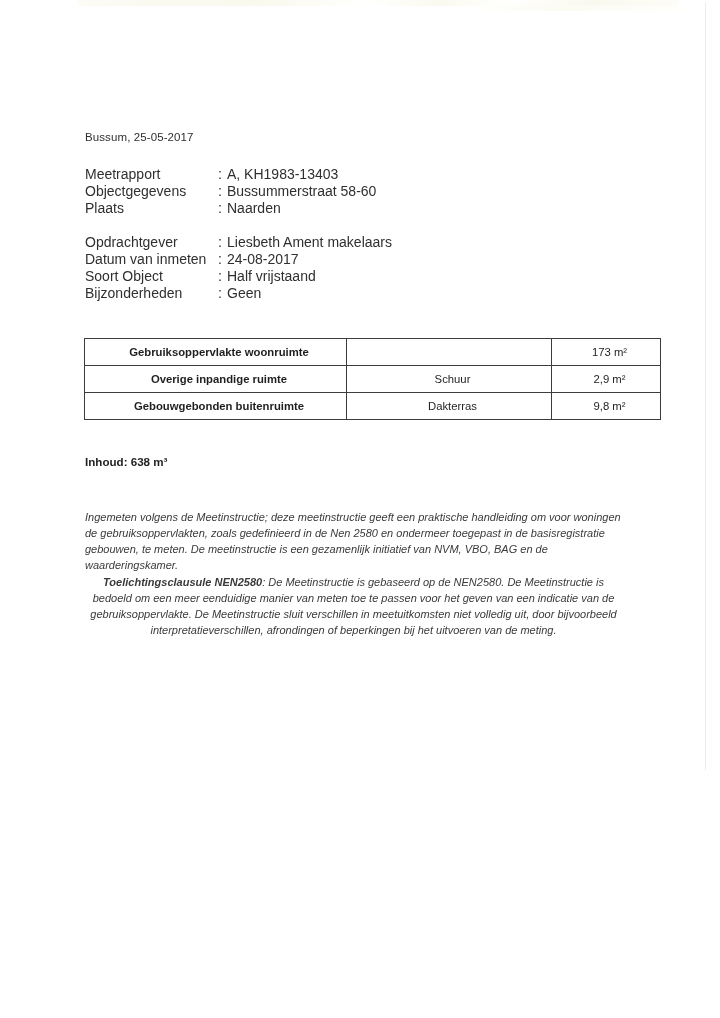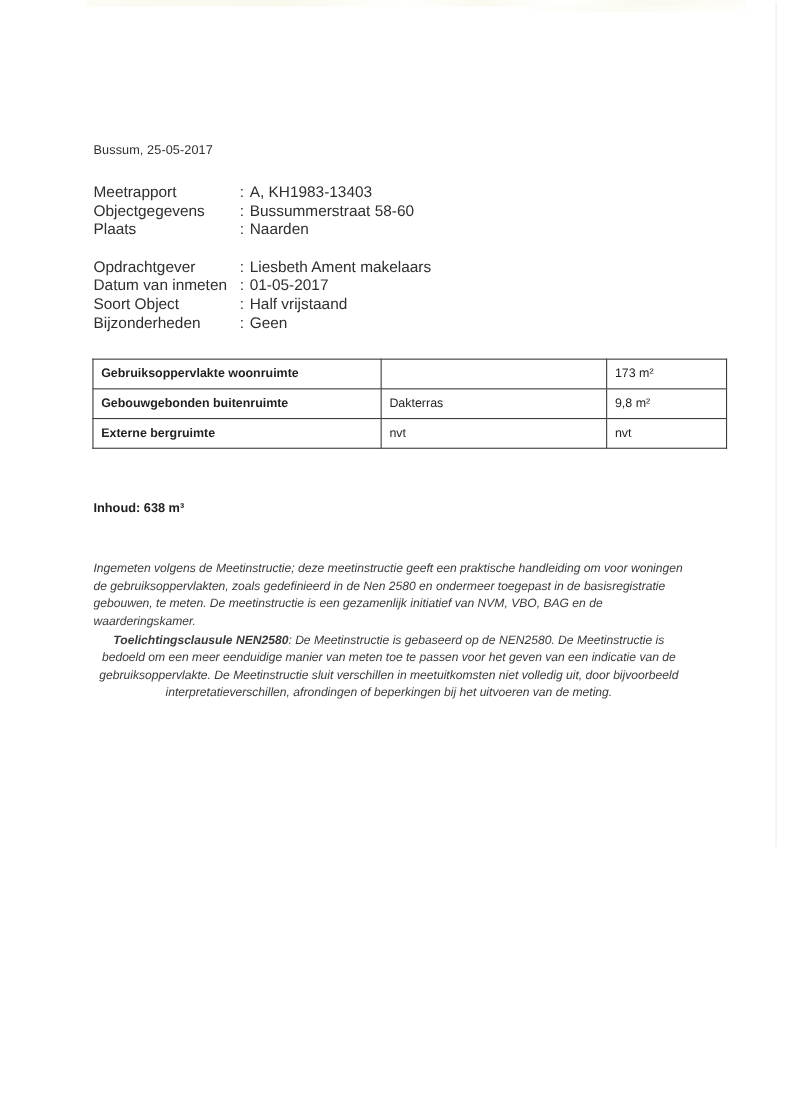--- a/index.html
+++ b/index.html
@@ -93,24 +93,25 @@
     flex: 0 0 9px;
   }
   .field-value {
     flex: 0 1 auto;
   }
 
   
   .meas-table {
     position: absolute;
     left: 84px;
-    top: 326px;
+    top: 338px;
     width: 552px;
     border-collapse: collapse;
     table-layout: fixed;
+    text-align: center;
   }
   .meas-table td {
     border: 1px solid #3c3c3c;
     height: 26px;
     padding: 0 0 0 7px;
     font-size: 11.3px;
     color: #1f1f1f;
     vertical-align: middle;
     overflow: hidden;
     white-space: nowrap;
@@ -184,21 +185,21 @@
 
   <div class="field-block block-2">
     <div class="field-row">
       <span class="field-label">Opdrachtgever</span>
       <span class="field-sep">:</span>
       <span class="field-value">Liesbeth Ament makelaars</span>
     </div>
     <div class="field-row">
       <span class="field-label">Datum van inmeten</span>
       <span class="field-sep">:</span>
-      <span class="field-value">01-05-2017</span>
+      <span class="field-value">24-08-2017</span>
     </div>
     <div class="field-row">
       <span class="field-label">Soort Object</span>
       <span class="field-sep">:</span>
       <span class="field-value">Half vrijstaand</span>
     </div>
     <div class="field-row">
       <span class="field-label">Bijzonderheden</span>
       <span class="field-sep">:</span>
       <span class="field-value">Geen</span>
@@ -206,29 +207,29 @@
   </div>
 
   <table class="meas-table">
     <tbody>
       <tr>
         <td class="c-name">Gebruiksoppervlakte woonruimte</td>
         <td class="c-spec"></td>
         <td class="c-val">173 m²</td>
       </tr>
       <tr>
+        <td class="c-name">Overige inpandige ruimte</td>
+        <td class="c-spec">Schuur</td>
+        <td class="c-val">2,9 m²</td>
+      </tr>
+      <tr>
         <td class="c-name">Gebouwgebonden buitenruimte</td>
         <td class="c-spec">Dakterras</td>
         <td class="c-val">9,8 m²</td>
       </tr>
-      <tr>
-        <td class="c-name">Externe bergruimte</td>
-        <td class="c-spec">nvt</td>
-        <td class="c-val">nvt</td>
-      </tr>
     </tbody>
   </table>
 
   <div class="volume-line">Inhoud: 638 m³</div>
 
   <div class="note note-1">Ingemeten volgens de Meetinstructie; deze meetinstructie geeft een praktische handleiding om voor woningen de gebruiksoppervlakten, zoals gedefinieerd in de Nen 2580 en ondermeer toegepast in de basisregistratie gebouwen, te meten. De meetinstructie is een gezamenlijk initiatief van NVM, VBO, BAG en de waarderingskamer.</div>
 
   <div class="note note-2">
     <b>Toelichtingsclausule NEN2580</b><span>: De Meetinstructie is gebaseerd op de NEN2580. De Meetinstructie is bedoeld om een meer eenduidige manier van meten toe te passen voor het geven van een indicatie van de gebruiksoppervlakte. De Meetinstructie sluit verschillen in meetuitkomsten niet volledig uit, door bijvoorbeeld interpretatieverschillen, afrondingen of beperkingen bij het uitvoeren van de meting.</span>
   </div>

